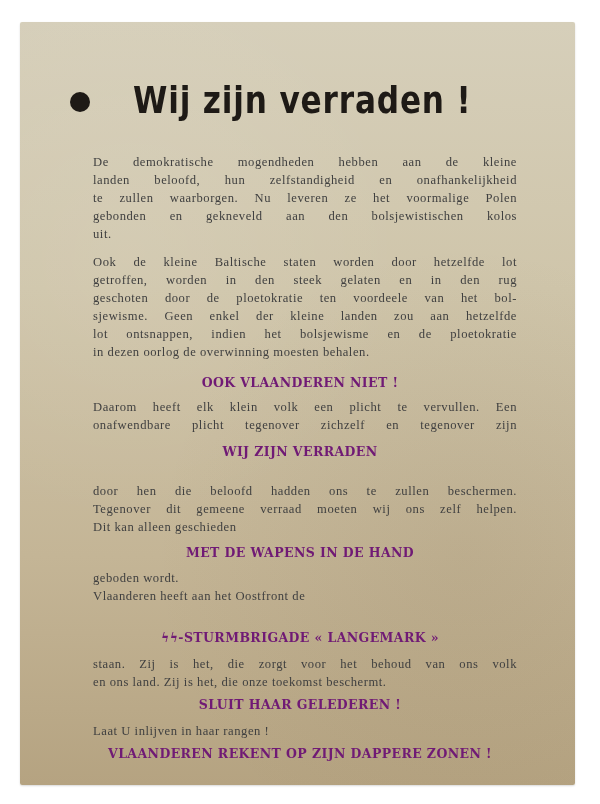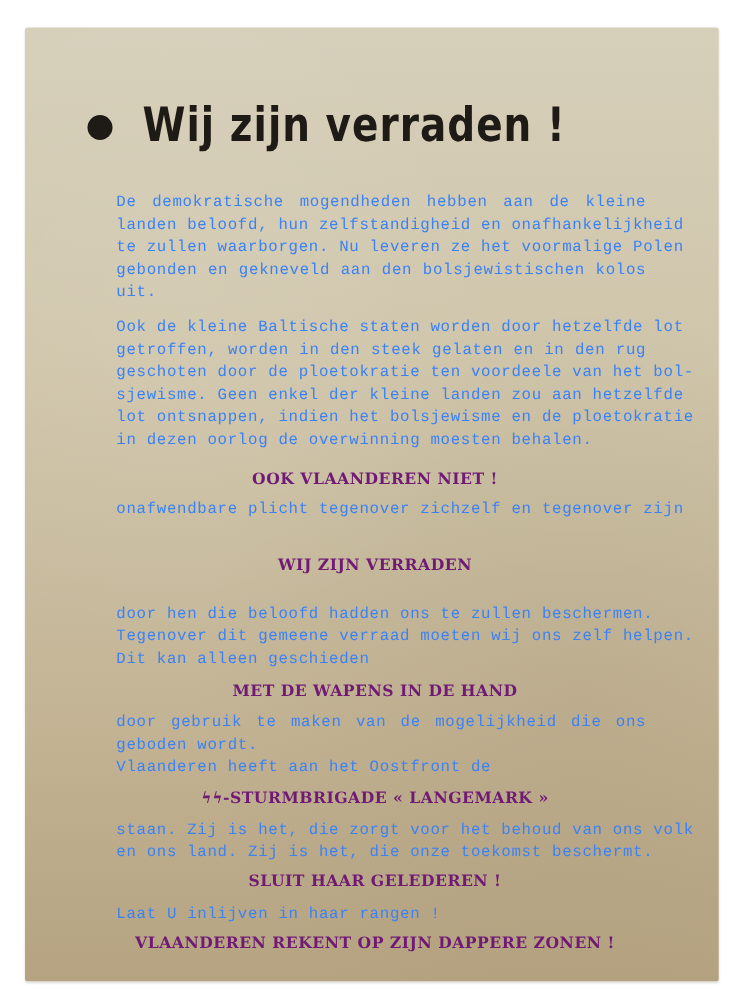--- a/index.html
+++ b/index.html
@@ -31,20 +31,21 @@
         radial-gradient(circle at 20% 30%, rgba(255,255,255,0.08), transparent 40%),
         radial-gradient(circle at 80% 70%, rgba(90,70,40,0.08), transparent 45%);
       pointer-events: none;
     }
     .title-row {
       position: absolute;
       left: 70px;
       top: 78px;
       display: flex;
       align-items: center;
+      gap: 19px;
     }
     .bullet {
       width: 20px;
       height: 20px;
       border-radius: 50%;
       background: #1e1a16;
       margin-right: 24px;
       margin-top: 4px;
     }
     .title {
@@ -54,23 +55,23 @@
       color: #1e1a16;
       letter-spacing: 1px;
       transform: scaleX(0.82);
       transform-origin: left center;
       white-space: nowrap;
     }
     .body-text {
       position: absolute;
       left: 93px;
       width: 424px;
-      font-family: Liberation Mono, monospace;
+      font-family: Liberation Serif, serif;
       font-size: 12.6px;
-      color: #3b82f6;
+      color: #404040;
       line-height: 18px;
       letter-spacing: 0.55px;
       text-align: justify;
       text-align-last: left;
     }
     .body-text .ln {
       display: block;
       white-space: nowrap;
     }
     .body-text .ln.just {
@@ -112,35 +113,35 @@
   <span class="ln just">getroffen, worden in den steek gelaten en in den rug</span>
   <span class="ln just">geschoten door de ploetokratie ten voordeele van het bol-</span>
   <span class="ln just">sjewisme. Geen enkel der kleine landen zou aan hetzelfde</span>
   <span class="ln just">lot ontsnappen, indien het bolsjewisme en de ploetokratie</span>
   <span class="ln">in dezen oorlog de overwinning moesten behalen.</span>
 </div>
 
 <div class="heading" style="top:375px;">OOK VLAANDEREN NIET !</div>
 
 <div class="body-text" style="top:398px;">
+  <span class="ln just">Daarom heeft elk klein volk een plicht te vervullen. Een</span>
   <span class="ln just">onafwendbare plicht tegenover zichzelf en tegenover zijn</span>
 </div>
 
 <div class="heading" style="top:444px;">WIJ ZIJN VERRADEN</div>
 
 <div class="body-text" style="top:482px;">
   <span class="ln just">door hen die beloofd hadden ons te zullen beschermen.</span>
   <span class="ln just">Tegenover dit gemeene verraad moeten wij ons zelf helpen.</span>
   <span class="ln">Dit kan alleen geschieden</span>
 </div>
 
 <div class="heading" style="top:545px;">MET DE WAPENS IN DE HAND</div>
 
 <div class="body-text" style="top:569px;">
-  <span class="ln just">door gebruik te maken van de mogelijkheid die ons</span>
   <span class="ln">geboden wordt.</span>
   <span class="ln">Vlaanderen heeft aan het Oostfront de</span>
 </div>
 
 <div class="heading" style="top:630px;">ϟϟ-STURMBRIGADE « LANGEMARK »</div>
 
 <div class="body-text" style="top:655px;">
   <span class="ln just">staan. Zij is het, die zorgt voor het behoud van ons volk</span>
   <span class="ln">en ons land. Zij is het, die onze toekomst beschermt.</span>
 </div>

